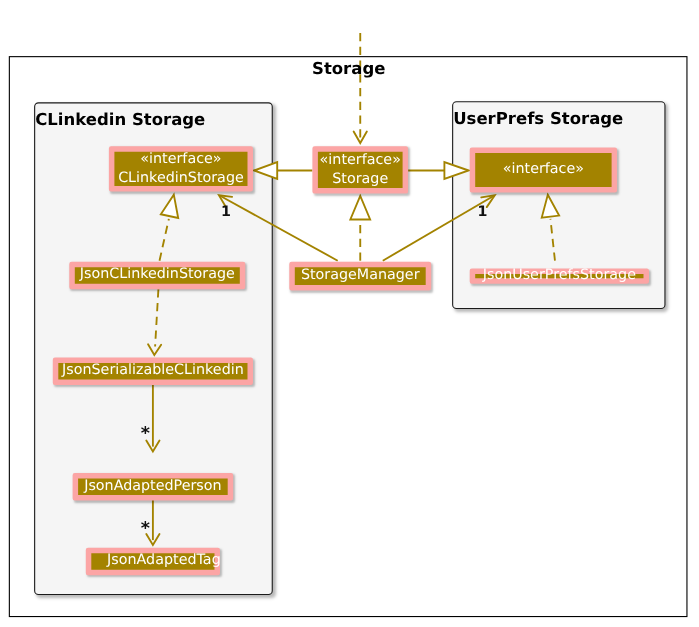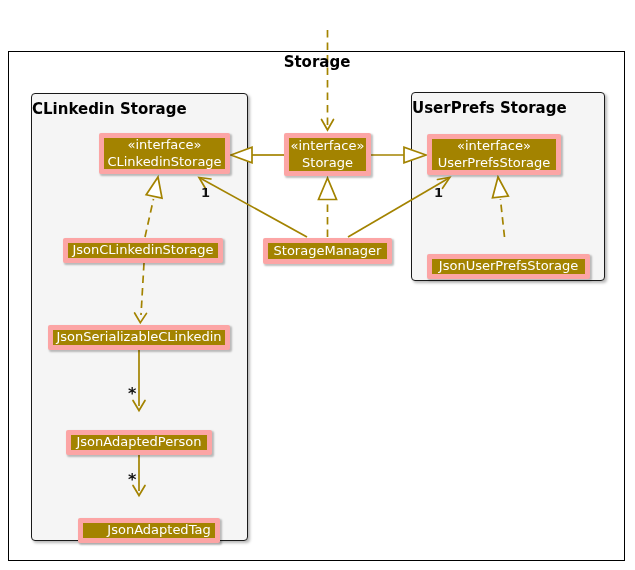--- a/index.html
+++ b/index.html
@@ -118,44 +118,43 @@
     <span>CLinkedinStorage</span>
   </div>
 
   <div class="node" style="left:284px; top:133px; width:87px; height:43px;">
     <span>«interface»</span>
     <span>Storage</span>
   </div>
 
   <div class="node" style="left:427px; top:134px; width:134px; height:41px;">
     <span>«interface»</span>
-    <span>UserPrefsStorage</span>
   </div>
 
   <div class="node" style="left:63px; top:238px; width:160px; height:25px;">
     <span>JsonCLinkedinStorage</span>
   </div>
 
   <div class="node" style="left:263px; top:238px; width:129px; height:26px;">
     <span>StorageManager</span>
   </div>
 
-  <div class="node" style="left:427px; top:254px; width:163px; height:25px;">
+  <div class="node" style="left:427px; top:244px; width:163px; height:14px;">
     <span>JsonUserPrefsStorage</span>
   </div>
 
   <div class="node" style="left:48px; top:325px; width:182px; height:25px;">
     <span>JsonSerializableCLinkedin</span>
   </div>
 
   <div class="node" style="left:66px; top:430px; width:146px; height:25px;">
     <span>JsonAdaptedPerson</span>
   </div>
 
-  <div class="node" style="left:78px; top:518px; width:142px; height:25px;padding-left:20px;">
+  <div class="node" style="left:78px; top:498px; width:122px; height:25px;padding-left:20px;">
     <span>JsonAdaptedTag</span>
   </div>
 
   <div class="edge-label" style="left:201px; top:185px;">1</div>
   <div class="edge-label" style="left:434px; top:185px;">1</div>
   <div class="edge-label star" style="left:128px; top:389px;">*</div>
   <div class="edge-label star" style="left:128px; top:475px;">*</div>
 
 </div>
 

